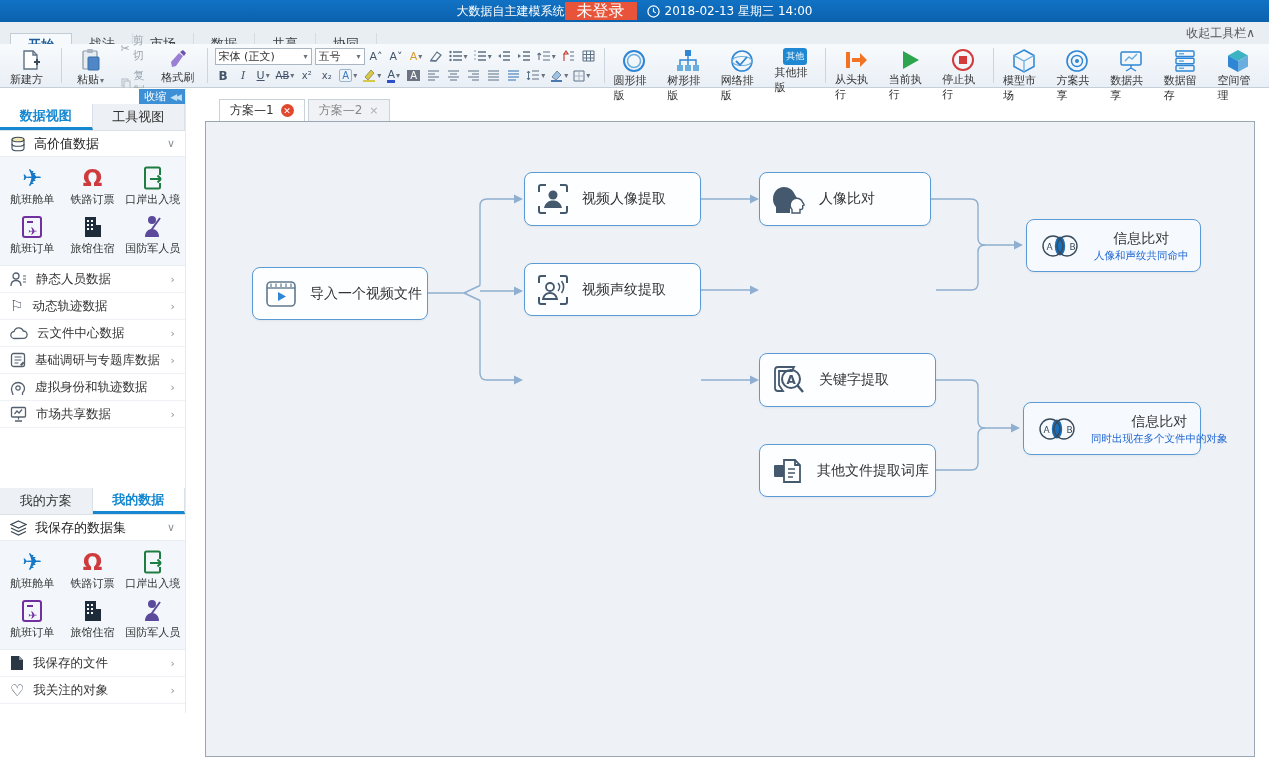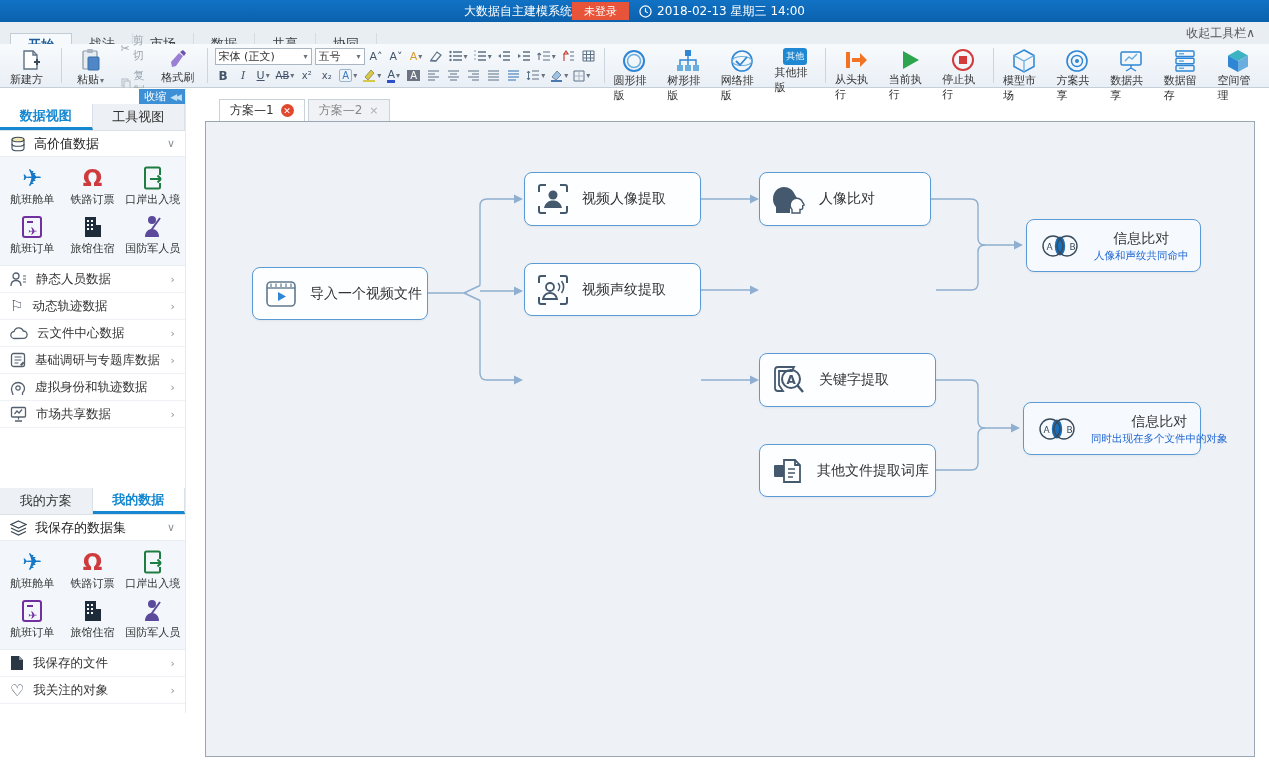--- a/index.html
+++ b/index.html
@@ -1,21 +1,21 @@
 <!DOCTYPE html>
 <html><head>
 <meta charset="utf-8">
 <style>
   * { margin:0; padding:0; box-sizing:border-box; }
   html,body { width:1269px; height:774px; font-family:"DejaVu Sans","Liberation Sans",sans-serif; background:#fff; overflow:hidden; font-size:12px; color:#333; }
 
   
   .titlebar { position:absolute; left:0; top:0; width:1269px; height:22px; background:linear-gradient(#1172c4,#0b61ad); color:#fff; display:flex; align-items:center; justify-content:center; padding:0 8px; font-size:12px; }
   .titlebar .right { display:flex; align-items:center; gap:10px; }
-  .login-badge { background:#e8543a; color:#fff; padding:1px 12px; height:18px; display:flex; align-items:center; font-size:11px; cursor:pointer; }
+  .login-badge { background:#e8543a; color:#fff; padding:1px 12px; height:18px; display:flex; align-items:center; font-size:16px; cursor:pointer; }
   .dt { display:flex; align-items:center; gap:5px; font-size:12px; }
 
   
   .tabrow { position:absolute; left:0; top:22px; width:1269px; height:34px; background:#e9eef3; border-bottom:1px solid #cdd6df; display:flex; align-items:flex-end; padding-left:10px; }
   .rtab { height:22px; padding:0 17px; display:flex; align-items:center; font-size:13px; color:#3a3f45; border-right:1px solid #d5dce3; cursor:pointer; }
   .rtab.active { background:#f7fafc; border:1px solid #c3cdd8; border-bottom:none; color:#1f5f9e; font-weight:bold; }
   .toolbar-collapse { position:absolute; right:14px; top:25px; color:#555; font-size:12px; cursor:pointer; }
 
   
   .toolbar { position:absolute; left:0; top:44px; width:1269px; height:44px; background:linear-gradient(#f8fbfd,#e9eff6); border-bottom:1px solid #c6cfd8; display:flex; align-items:stretch; padding:1px 4px; }

